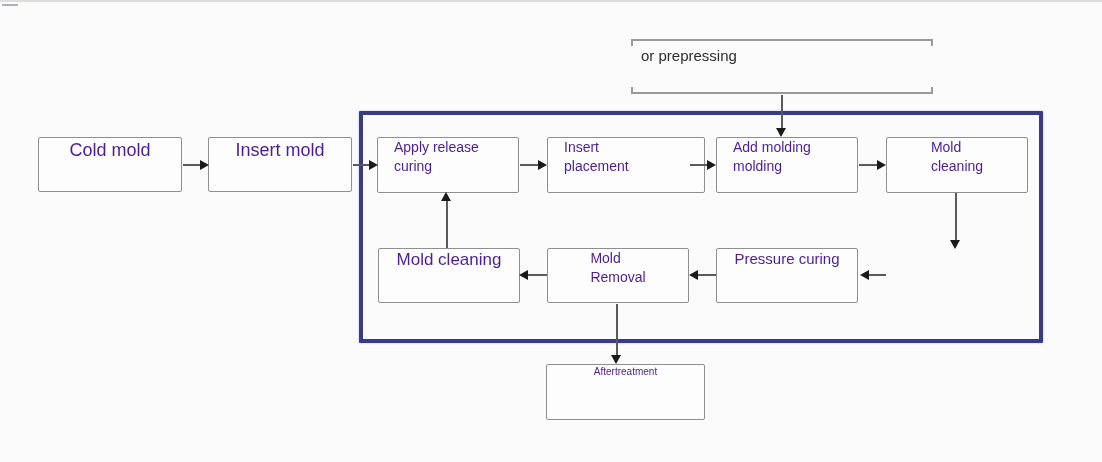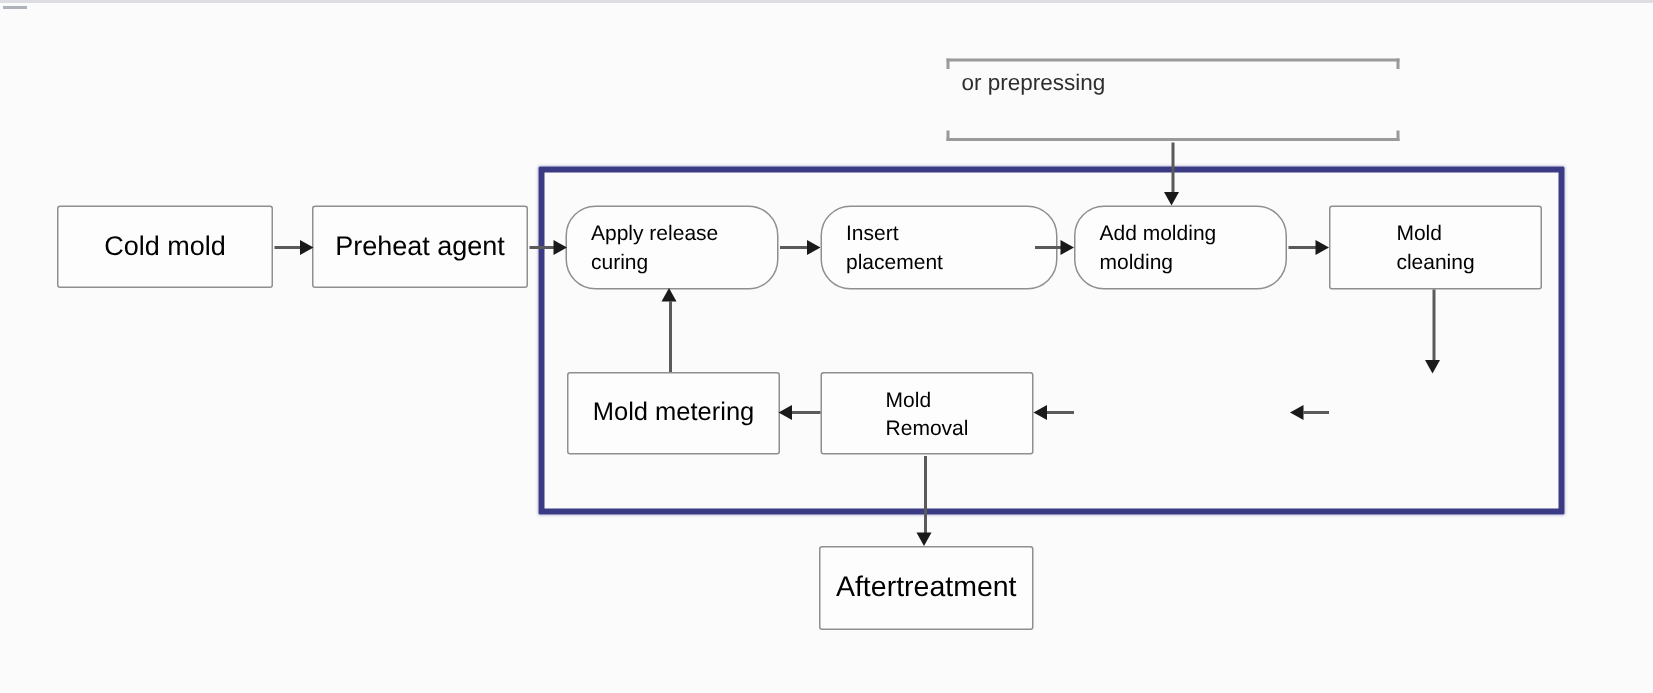--- a/index.html
+++ b/index.html
@@ -11,42 +11,42 @@
   .top-dash{position:absolute;left:2px;top:4px;width:16px;height:2px;background:#aeb2ba;}
 
   .container-border{
     position:absolute;left:359px;top:111px;width:684px;height:232px;
     border:4px solid #3a3a85;border-radius:1px;box-sizing:border-box;
     box-shadow:0 0 2px rgba(80,80,170,.45);
   }
 
   .node{
     position:absolute;background:#fdfdfd;border:1.5px solid #8f8f8f;border-radius:2px;
-    box-sizing:border-box;display:flex;align-items:center;color:#000000;
+    box-sizing:border-box;display:flex;align-items:flex-start;color:#4c1d95;
   }
   .node .txt{line-height:1.35;}
   .node .txt span{display:block;}
   .node.center{justify-content:center;}
   .node.center .txt{text-align:center;}
-  .node.leftpad{justify-content:flex-start;padding-left:16px;border-radius:20px;}
+  .node.leftpad{justify-content:flex-start;padding-left:16px;}
   .node.leftpad .txt{text-align:left;}
   .node.centerblock{justify-content:center;}
   .node.centerblock .txt{text-align:left;}
 
   .n-cold{left:38px;top:137px;width:144px;height:55px;font-size:18px;}
   .n-preheat{left:208px;top:137px;width:144px;height:55px;font-size:18px;}
   .n-apply{left:377px;top:137px;width:142px;height:56px;font-size:14px;}
   .n-insert{left:547px;top:137px;width:158px;height:56px;font-size:14px;}
   .n-add{left:716px;top:137px;width:142px;height:56px;font-size:14px;}
   .n-closing{left:886px;top:137px;width:142px;height:56px;font-size:14px;}
   .n-cleaning{left:378px;top:248px;width:142px;height:55px;font-size:17px;}
   .n-removal{left:547px;top:248px;width:142px;height:55px;font-size:14px;}
   .n-pressure{left:716px;top:248px;width:142px;height:55px;font-size:15px;}
   .n-venting{left:886px;top:249px;width:141px;height:54px;font-size:19px;}
-  .n-after{left:546px;top:364px;width:143px;height:56px;font-size:19px;}
+  .n-after{left:546px;top:364px;width:159px;height:56px;font-size:10px;}
 
   
   .bracket-top{
     position:absolute;left:631px;top:39px;width:302px;height:7px;box-sizing:border-box;
     border-top:2px solid #9a9a9a;border-left:2px solid #9a9a9a;border-right:2px solid #9a9a9a;
   }
   .bracket-bottom{
     position:absolute;left:631px;top:87px;width:302px;height:7px;box-sizing:border-box;
     border-bottom:2px solid #9a9a9a;border-left:2px solid #9a9a9a;border-right:2px solid #9a9a9a;
   }
@@ -78,21 +78,21 @@
 
   <div class="container-border"></div>
 
   <div class="node center n-cold">
     <div class="txt">
         <span>Cold mold</span>
       </div>
   </div>
   <div class="node center n-preheat">
     <div class="txt">
-        <span>Preheat agent</span>
+        <span>Insert mold</span>
       </div>
   </div>
   <div class="node leftpad n-apply">
     <div class="txt">
       <span>Apply release</span>
       <span>curing</span>
     </div>
   </div>
   <div class="node leftpad n-insert">
     <div class="txt">
@@ -108,28 +108,33 @@
   </div>
   <div class="node centerblock n-closing">
     <div class="txt">
       <span>Mold</span>
       <span>cleaning</span>
     </div>
   </div>
 
   <div class="node center n-cleaning">
     <div class="txt">
-        <span>Mold metering</span>
+        <span>Mold cleaning</span>
       </div>
   </div>
   <div class="node centerblock n-removal">
     <div class="txt">
       <span>Mold</span>
       <span>Removal</span>
     </div>
+  </div>
+  <div class="node center n-pressure">
+    <div class="txt">
+        <span>Pressure curing</span>
+      </div>
   </div>
 
   <div class="node center n-after">
     <div class="txt">
         <span>Aftertreatment</span>
       </div>
   </div>
 
   <div class="hline" style="left:183px;top:164px;width:18px;"></div>
   <div class="head head-r" style="left:200px;top:160px;"></div>

